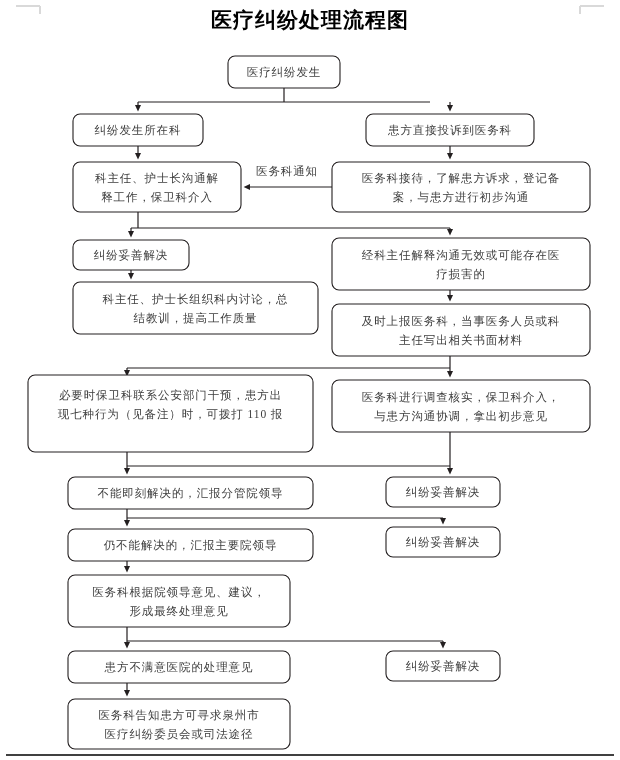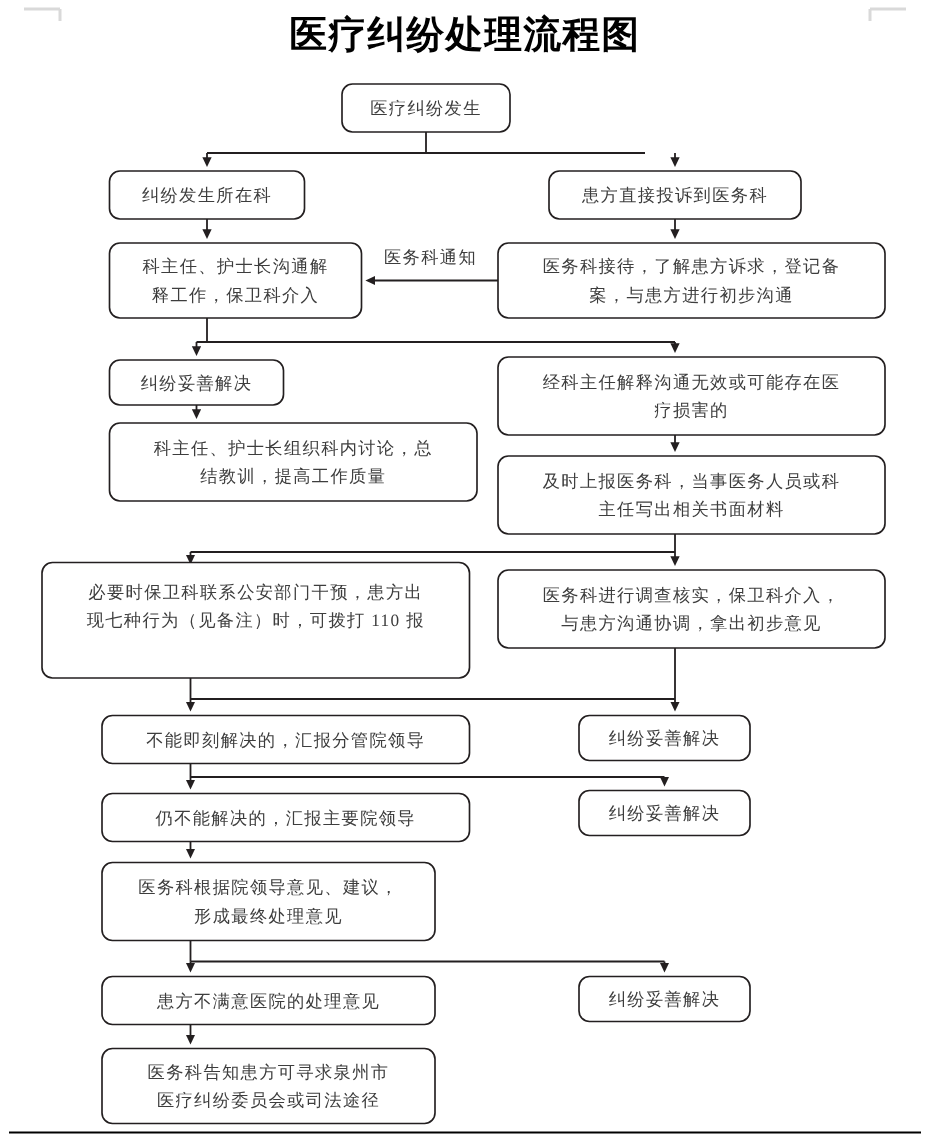--- a/index.html
+++ b/index.html
@@ -21,21 +21,21 @@
     height: 760px;
   }
   .page-title {
     position: absolute;
     left: 0;
     top: 6px;
     width: 620px;
     text-align: center;
     font-family: "Liberation Serif", "DejaVu Serif", serif;
     font-weight: bold;
-    font-size: 25px;
+    font-size: 21px;
     letter-spacing: 1px;
     color: #000000;
   }
   svg { display: block; }
   .node-rect {
     fill: #ffffff;
     stroke: #231f20;
     stroke-width: 1.1;
   }
   .node-text {

